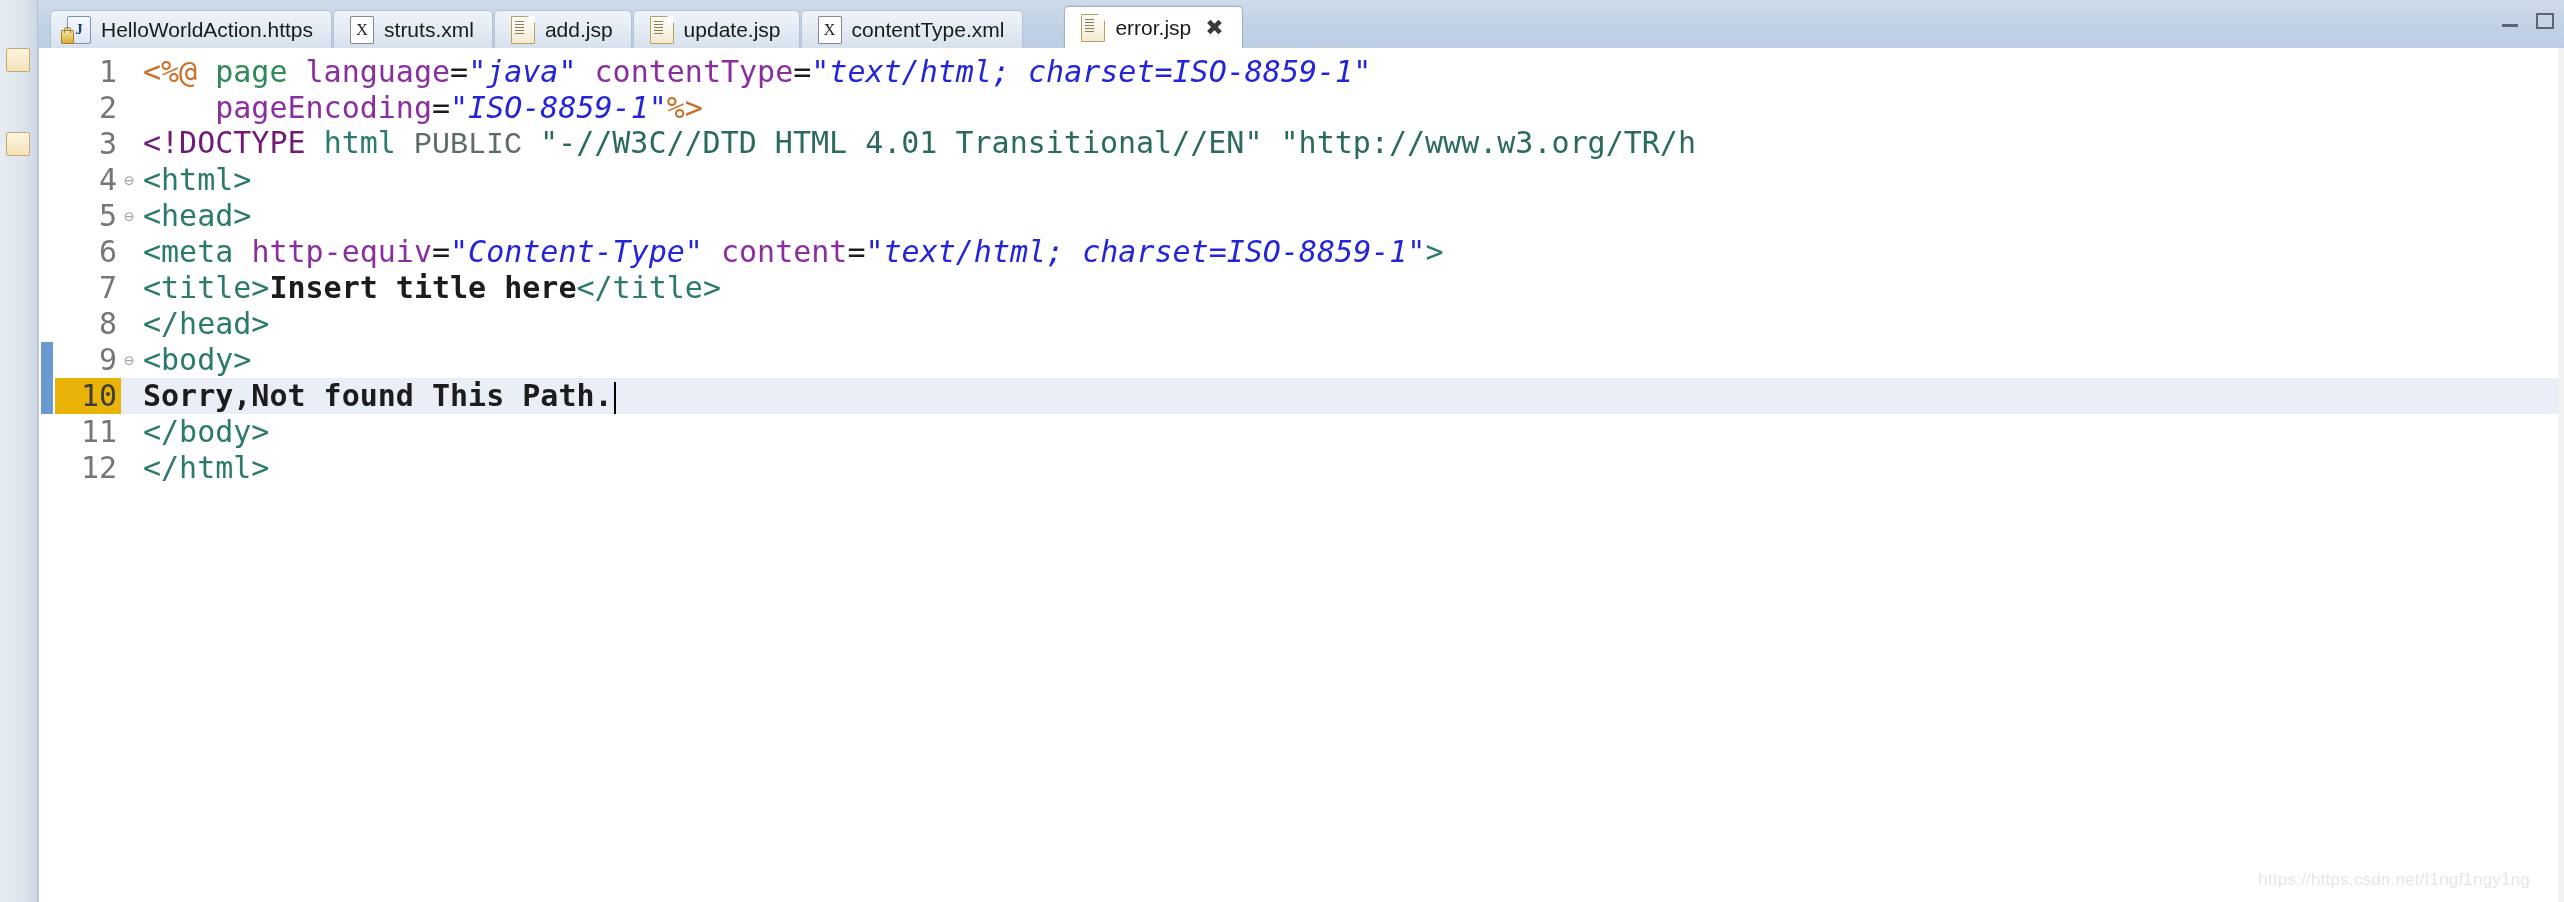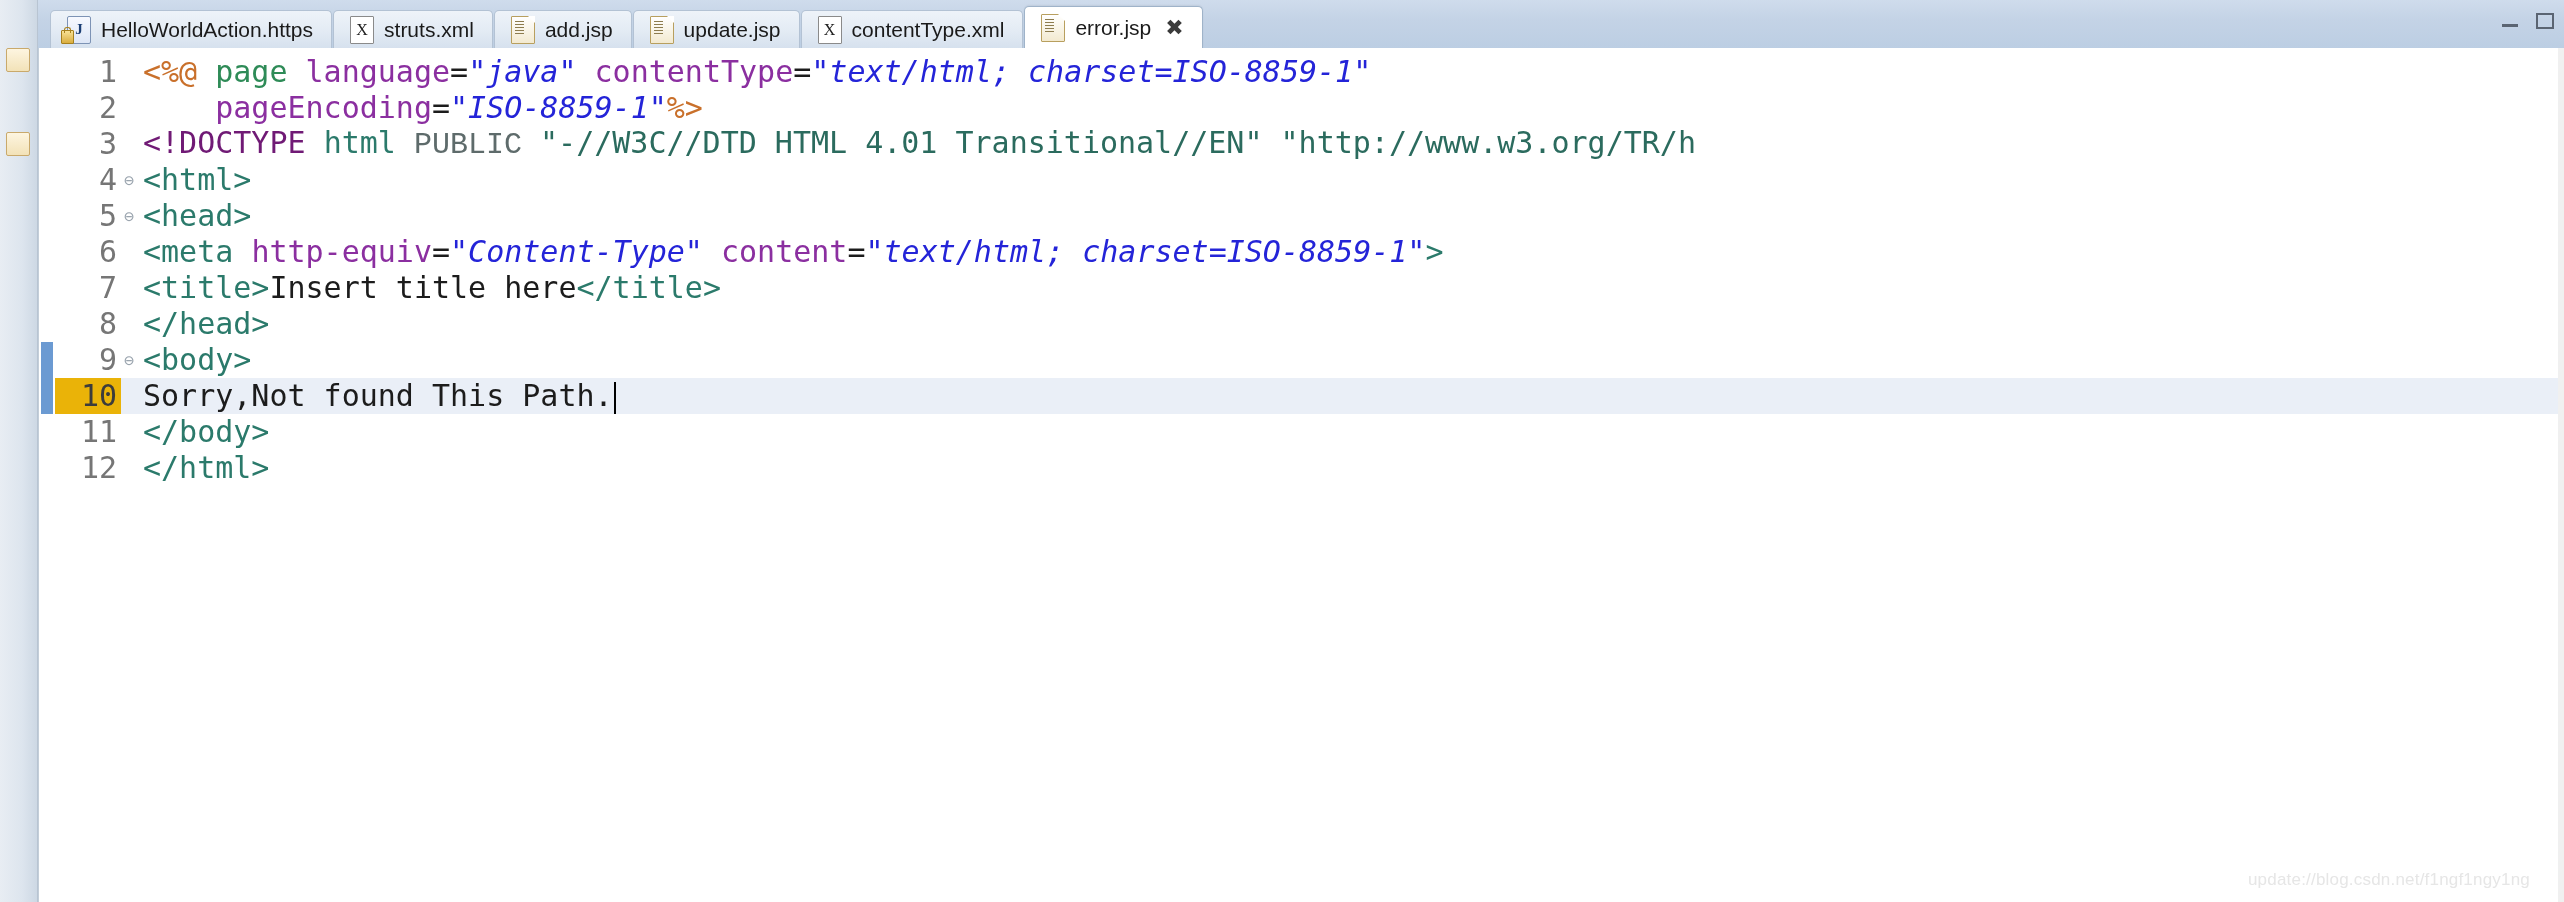--- a/index.html
+++ b/index.html
@@ -71,20 +71,21 @@
     margin-right: 1px;
     box-sizing: border-box;
     white-space: nowrap;
   }
   .tab.active {
     background: #ffffff;
     border-color: #9fb3c9;
     height: 42px;
     z-index: 3;
     box-shadow: 0 -1px 2px rgba(0,0,0,0.06);
+    margin-left: 40px;
   }
   .tab-icon {
     width: 22px; height: 26px;
     margin-right: 10px;
     flex: 0 0 auto;
     position: relative;
   }
   
   .ic-doc {
     background: linear-gradient(to bottom, #ffffff, #f3ead0);
@@ -244,21 +245,21 @@
   }
 
   
   .t-dir   { color: #c9702b; }            
   .t-kw    { color: #2e8b57; text-align: right; }            
   .t-attr  { color: #8b2fa0; }            
   .t-eq    { color: #1c1c1c; }
   .t-str   { color: #2424d8; font-style: italic; }
   .t-tag   { color: #2b7a6b; }            
   .t-doctype { color: #701a75; text-align: right; }
-  .t-plain { color: #1c1c1c; }
+  .t-plain { color: #1c1c1c; font-weight: bold; }
   .t-gray  { color: #5e6b6b; font-family: Liberation Mono, monospace; }
   .t-dt-str{ color: #2b6b5e; }
 
   .caret {
     display: inline-block;
     width: 2px;
     height: 32px;
     background: #000;
     vertical-align: middle;
     margin-left: 1px;
@@ -328,14 +329,14 @@
 
   <div class="editor">
     <div class="ruler-change">
       <div class="change-bar" id="change-bar" style="top: 294px; height: 72px;"></div>
     </div>
     <div class="code-area" id="code-host"><div class="line"><span class="lineno">1</span><span class="fold"></span><span class="codetext"><span class="t-dir">&lt;%@</span><span class="t-plain"> </span><span class="t-kw">page</span><span class="t-plain"> </span><span class="t-attr">language</span><span class="t-eq">=</span><span class="t-str">"java"</span><span class="t-plain"> </span><span class="t-attr">contentType</span><span class="t-eq">=</span><span class="t-str">"text/html; charset=ISO-8859-1"</span></span></div><div class="line"><span class="lineno">2</span><span class="fold"></span><span class="codetext"><span class="t-plain">    </span><span class="t-attr">pageEncoding</span><span class="t-eq">=</span><span class="t-str">"ISO-8859-1"</span><span class="t-dir">%&gt;</span></span></div><div class="line"><span class="lineno">3</span><span class="fold"></span><span class="codetext"><span class="t-doctype">&lt;!DOCTYPE</span><span class="t-plain"> </span><span class="t-tag">html</span><span class="t-plain"> </span><span class="t-gray">PUBLIC</span><span class="t-plain"> </span><span class="t-dt-str">"-//W3C//DTD HTML 4.01 Transitional//EN"</span><span class="t-plain"> </span><span class="t-dt-str">"http://www.w3.org/TR/h</span></span></div><div class="line"><span class="lineno">4</span><span class="fold">⊖</span><span class="codetext"><span class="t-tag">&lt;html&gt;</span></span></div><div class="line"><span class="lineno">5</span><span class="fold">⊖</span><span class="codetext"><span class="t-tag">&lt;head&gt;</span></span></div><div class="line"><span class="lineno">6</span><span class="fold"></span><span class="codetext"><span class="t-tag">&lt;meta</span><span class="t-plain"> </span><span class="t-attr">http-equiv</span><span class="t-eq">=</span><span class="t-str">"Content-Type"</span><span class="t-plain"> </span><span class="t-attr">content</span><span class="t-eq">=</span><span class="t-str">"text/html; charset=ISO-8859-1"</span><span class="t-tag">&gt;</span></span></div><div class="line"><span class="lineno">7</span><span class="fold"></span><span class="codetext"><span class="t-tag">&lt;title&gt;</span><span class="t-plain">Insert title here</span><span class="t-tag">&lt;/title&gt;</span></span></div><div class="line"><span class="lineno">8</span><span class="fold"></span><span class="codetext"><span class="t-tag">&lt;/head&gt;</span></span></div><div class="line"><span class="lineno">9</span><span class="fold">⊖</span><span class="codetext"><span class="t-tag">&lt;body&gt;</span></span></div><div class="line current"><span class="lineno">10</span><span class="fold"></span><span class="codetext"><span class="t-plain">Sorry,Not found This Path.</span><span class="caret"></span></span></div><div class="line"><span class="lineno">11</span><span class="fold"></span><span class="codetext"><span class="t-tag">&lt;/body&gt;</span></span></div><div class="line"><span class="lineno">12</span><span class="fold"></span><span class="codetext"><span class="t-tag">&lt;/html&gt;</span></span></div></div>
   </div>
 
   <div class="vscroll"></div>
 
-  <div class="watermark">update://blog.csdn.net/f1ngf1ngy1ng</div>
+  <div class="watermark">https://https.csdn.net/f1ngf1ngy1ng</div>
 </div>
 
 </body></html>

